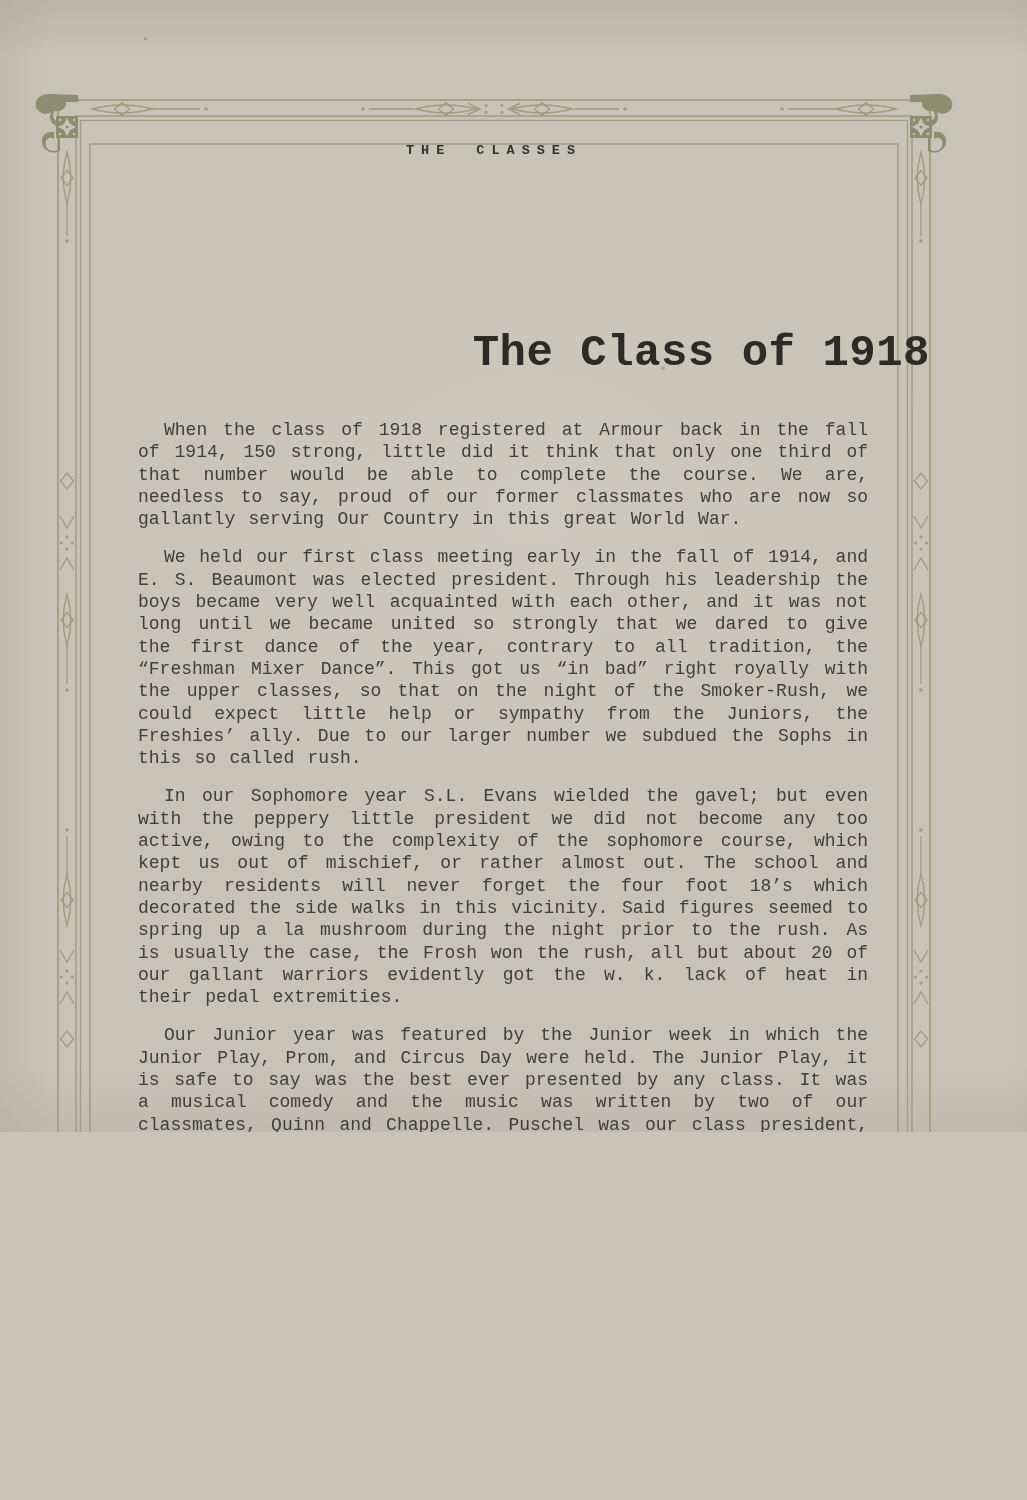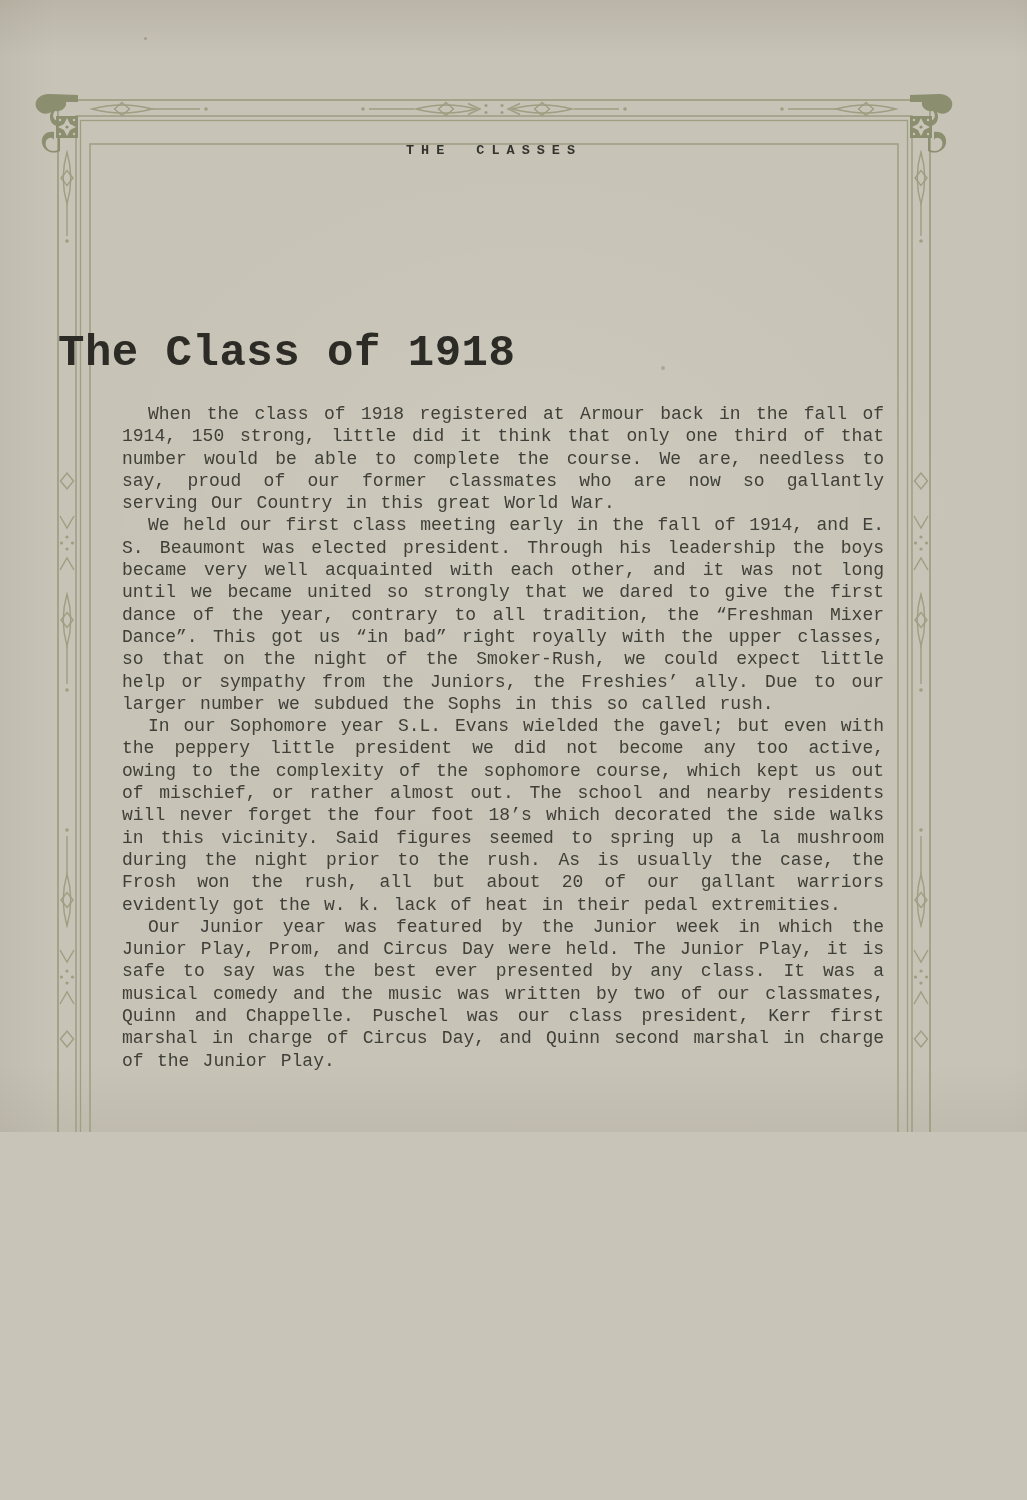--- a/index.html
+++ b/index.html
@@ -20,30 +20,30 @@
   .frame-svg{position:absolute;left:0;top:0;width:1027px;height:1500px;}
   .content{position:absolute;left:58px;top:0;width:872px;}
   .running-head{
     position:absolute;left:0;top:143px;width:100%;
     text-align:center;
     font-size:13.5px;font-weight:700;color:#33332d;
     letter-spacing:7px;word-spacing:10px;
   }
   .page-title{
     position:absolute;left:0;top:328px;width:100%;
-    text-align:left;
+    text-align:right;
     font-size:44px;font-weight:700;color:#2c2b26;
     letter-spacing:0.5px;
   }
   .body-text{
     position:absolute;left:64px;top:403px;width:762px;
     font-size:18px;line-height:22.3px;color:#40403a;
     text-align:justify;word-spacing:2.5px;
   }
-  .body-text p{margin:0;text-indent:26px;}
+  .body-text p{margin:16px;text-indent:26px;}
   .page-number{
     position:absolute;left:0;top:1366px;width:100%;
     text-align:center;
     font-size:15px;color:#3c3c35;letter-spacing:2px;margin-top:46px;
   }
   .speck{position:absolute;border-radius:50%;background:#878070;opacity:.55;}
 </style>
 </head>
 <body>
 

